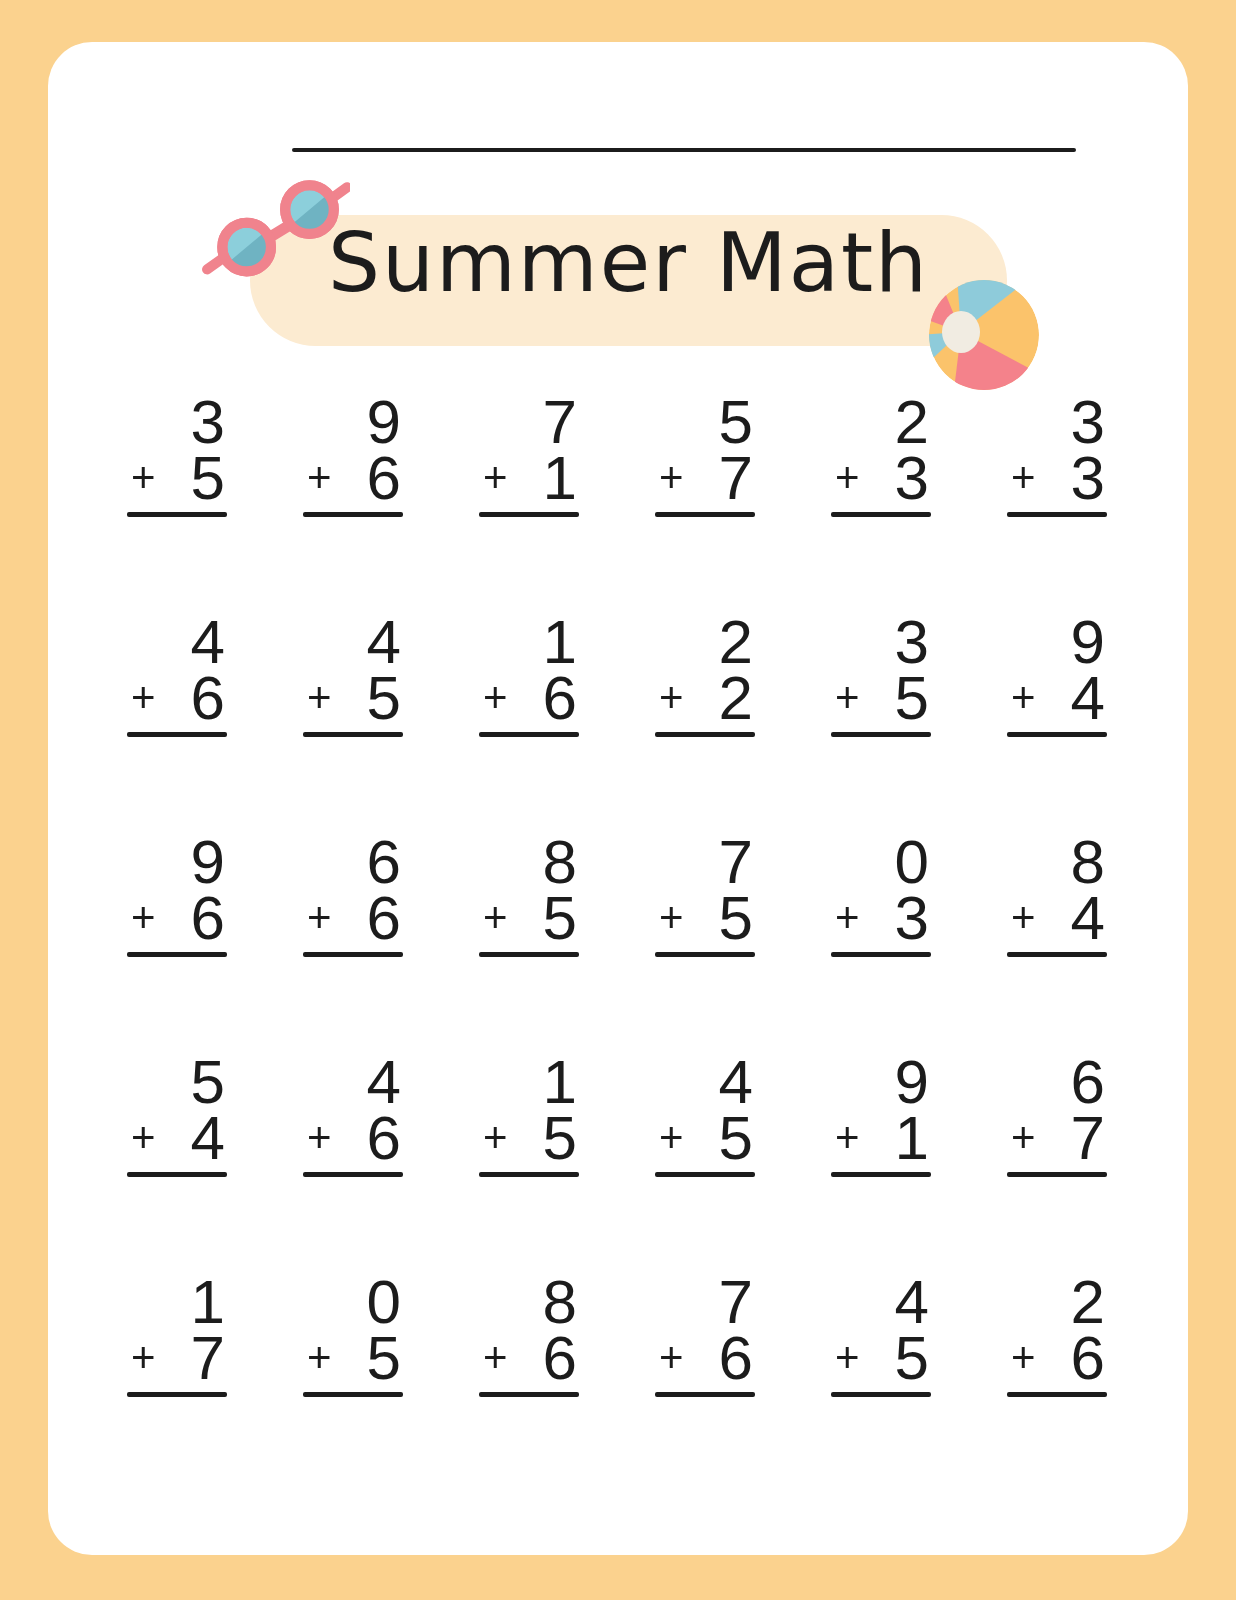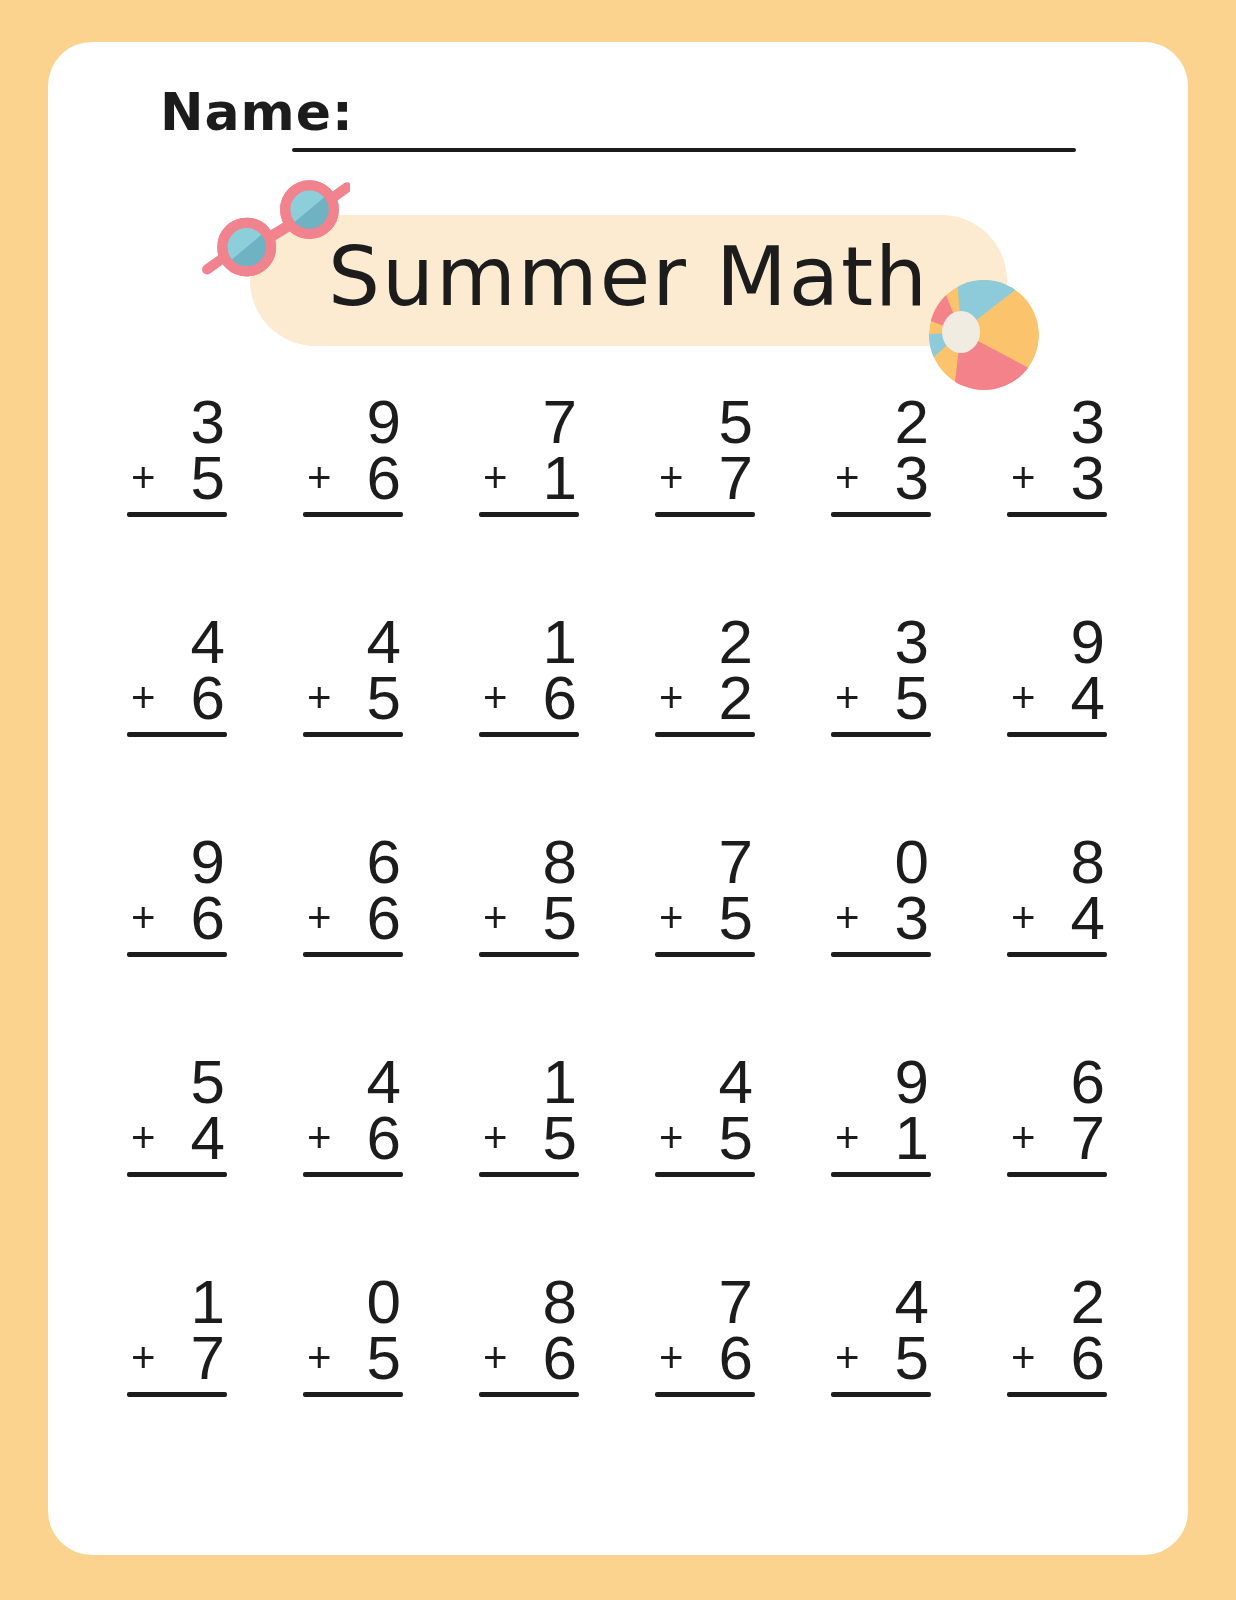--- a/index.html
+++ b/index.html
@@ -47,21 +47,21 @@
     background:var(--c-ink);
     border-radius:2px;
   }
   
   .banner{
     position:absolute;
     left:202px;top:173px;
     width:757px;height:131px;
     background:var(--c-banner);
     border-radius:66px;
-    display:flex;align-items:center;justify-content:center;
+    display:flex;align-items:flex-start;justify-content:center;
   }
   .title{
     font-family:"DejaVu Sans",sans-serif;
     font-weight:500;
     font-size:82px;
     letter-spacing:2px;
     color:var(--c-ink);
     padding-bottom:8px;
     white-space:nowrap;
   }
@@ -123,21 +123,20 @@
   .f-ball-yellow{fill:var(--c-ball-yellow);}
   .f-ball-blue{fill:var(--c-ball-blue);}
   .f-ball-pink{fill:var(--c-ball-pink);}
   .f-ball-center{fill:var(--c-ball-center);}
 </style>
 </head>
 <body>
 
 <div class="card">
 
-  <span class="name-label">Name:</span>
   <span class="name-line"></span>
 
   <div class="banner">
     <h1 class="title">Summer Math</h1>
   </div>
 
   <svg class="sunglasses" viewBox="0 0 150 120" aria-hidden="true">
     <path d="M26 76 L9 88" class="s-frame" stroke-width="10" stroke-linecap="round" fill="none"></path>
     <path d="M132 18 L147 7" class="s-frame" stroke-width="10" stroke-linecap="round" fill="none"></path>
     <path d="M68 58 L91 44" class="s-frame" stroke-width="11" stroke-linecap="round" fill="none"></path>

